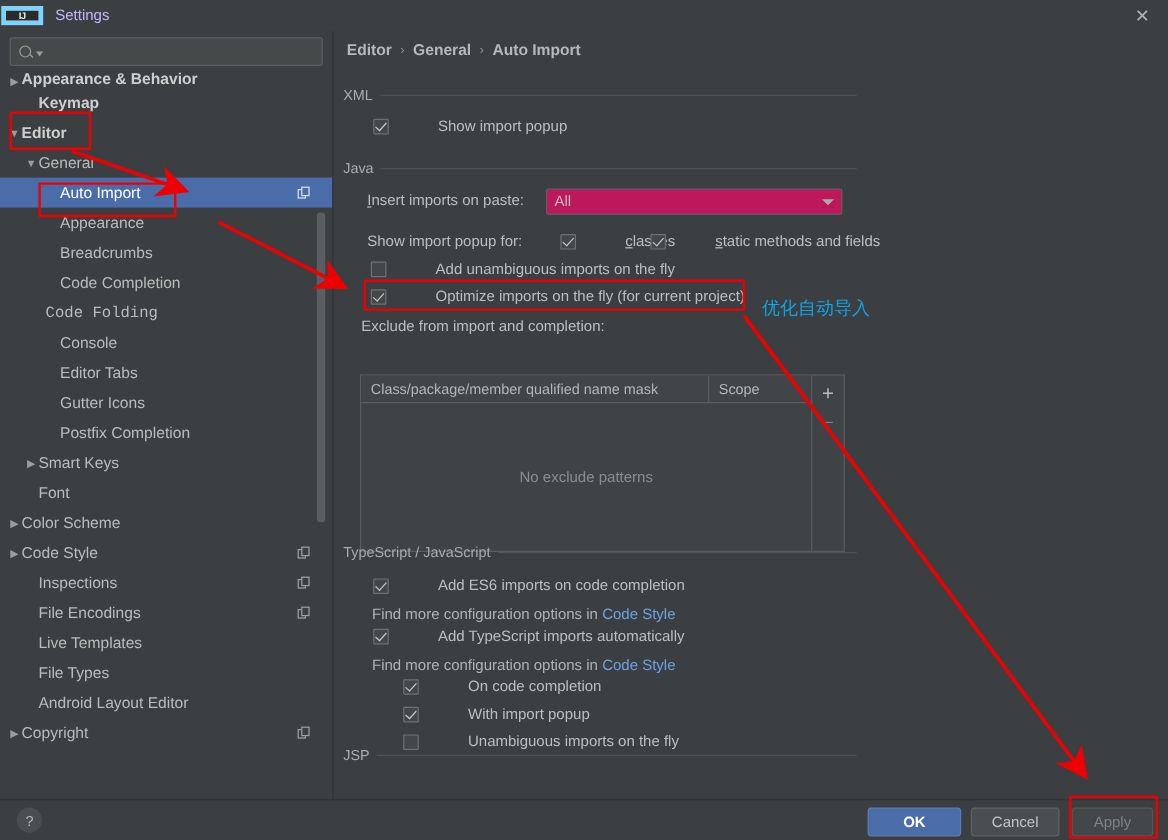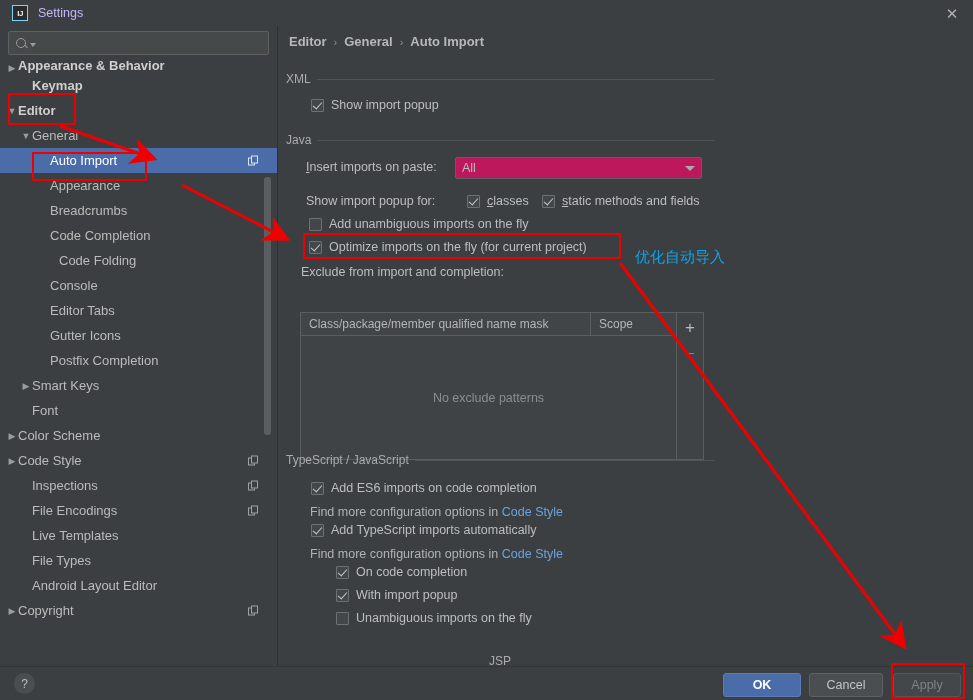--- a/index.html
+++ b/index.html
@@ -15,22 +15,22 @@
   }
   #root { position: relative; width: 973px; height: 700px; }
 
   
   .titlebar {
     position: absolute; left: 0; top: 0; width: 973px; height: 26px;
     background: #3c3f41;
     display: flex; align-items: center;
   }
   .ij-logo {
-    width: 16px; height: 16px; margin-left: 12px;
-    border: 1px solid #7dd3fc; background: #2b2b2b;
+    width: 35px; height: 16px; margin-left: 1px;
+    border: 4px solid #7dd3fc; background: #2b2b2b;
     color: #e8e8e8; font-size: 8px; font-weight: bold;
     display: flex; align-items: center; justify-content: center;
     letter-spacing: -0.5px;
     font-family: "Liberation Sans", sans-serif;
   }
   .title-text { margin-left: 10px; font-size: 12.5px; color: #c4b5fd; }
   .close-btn {
     position: absolute; right: 10px; top: 3px;
     width: 22px; height: 20px;
     display: flex; align-items: center; justify-content: center;
@@ -125,21 +125,21 @@
   }
   .bc-sep { color: #8d9094; font-weight: normal; font-size: 11px; }
 
   .section {
     position: absolute; left: 8px; width: 428px;
     display: flex; align-items: center; gap: 6px;
   }
   .section-label { font-size: 12px; color: #a9abae; white-space: nowrap; }
   .section-line { flex: 1; height: 1px; background: #4f5355; }
 
-  .row { position: absolute; display: flex; align-items: center; }
+  .row { position: absolute; display: flex; align-items: center; gap: 34px; }
   .cb {
     width: 13px; height: 13px; flex: 0 0 13px;
     border: 1px solid #6e7174; background: #43474a; border-radius: 1px;
     position: relative; cursor: pointer;
   }
   .cb.checked::after {
     content: ""; position: absolute; left: 3px; top: 0px;
     width: 4px; height: 8px; border: solid #c6c9cc;
     border-width: 0 1.6px 1.6px 0; transform: rotate(42deg);
   }
@@ -276,21 +276,21 @@
             <span class="node-label">Appearance</span>
           </div>
           <div class="node" style="padding-left: 38px;">
             <span class="node-arrow"></span>
             <span class="node-label">Breadcrumbs</span>
           </div>
           <div class="node" style="padding-left: 38px;">
             <span class="node-arrow"></span>
             <span class="node-label">Code Completion</span>
           </div>
-          <div class="node" style="padding-left: 47px;">
+          <div class="node" style="padding-left: 26px; font-family: Liberation Mono, monospace;">
             <span class="node-arrow"></span>
             <span class="node-label">Code Folding</span>
           </div>
           <div class="node" style="padding-left: 38px;">
             <span class="node-arrow"></span>
             <span class="node-label">Console</span>
           </div>
           <div class="node" style="padding-left: 38px;">
             <span class="node-arrow"></span>
             <span class="node-label">Editor Tabs</span>
@@ -465,21 +465,21 @@
     </div>
     <div class="row" style="left:58px; top:562px;">
       <span class="cb checked"></span>
       <span class="cb-label">With import popup</span>
     </div>
     <div class="row" style="left:58px; top:585px;">
       <span class="cb"></span>
       <span class="cb-label">Unambiguous imports on the fly</span>
     </div>
 
-    <div class="section" style="top:628px;flex-direction:column;">
+    <div class="section" style="top:596px;">
       <span class="section-label">JSP</span>
       <span class="section-line"></span>
     </div>
   </div>
 
   <div class="bottombar">
     <div class="help-btn">?</div>
     <div class="btn ok">OK</div>
     <div class="btn cancel">Cancel</div>
     <div class="btn apply">Apply</div>

